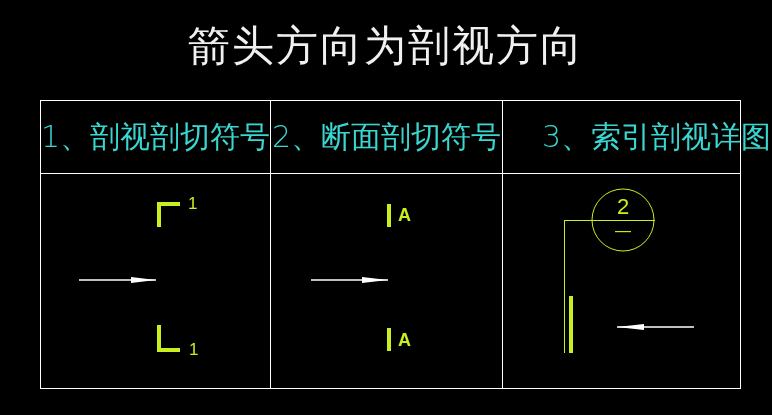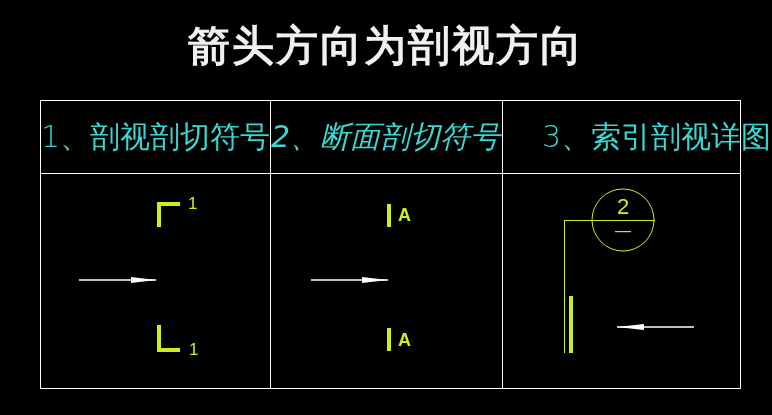--- a/index.html
+++ b/index.html
@@ -1,18 +1,18 @@
 <!DOCTYPE html>
 <html><head>
 <meta charset="utf-8">
 <style>
   html, body { margin:0; padding:0; background:#000; }
   body { width:772px; height:415px; position:relative; overflow:hidden; font-family:"DejaVu Sans", sans-serif; }
-  .title { position:absolute; left:0; top:18px; width:772px; text-align:center; color:#f0f0f0; font-size:42px; font-weight:700; letter-spacing:2px; line-height:56px; }
-  .hdr { position:absolute; top:112px; height:50px; color:#3ad6d0; font-size:30px; line-height:50px; text-align:left; font-weight:200; white-space:nowrap; }
+  .title { position:absolute; left:0; top:18px; width:772px; text-align:center; color:#f0f0f0; font-size:42px; font-weight:400; letter-spacing:2px; line-height:56px; }
+  .hdr { position:absolute; top:112px; height:50px; color:#3ad6d0; font-size:30px; line-height:50px; text-align:center; font-weight:200; white-space:nowrap; }
   .sym { position:absolute; color:#c8f020; font-family:"Liberation Sans", sans-serif; font-weight:bold; }
   svg { position:absolute; left:0; top:0; }
 </style>
 </head>
 <body>
 
 <div class="title">箭头方向为剖视方向</div>
 
 <svg width="772" height="415">
 
@@ -51,21 +51,21 @@
   <g>
     <line x1="571" y1="296" x2="571" y2="353" stroke="#c8f020" stroke-width="4"></line>
   </g>
   <g>
     <line x1="617" y1="327" x2="694" y2="327" stroke="#ffffff" stroke-width="1.5"></line>
     <polygon points="644,324 617,327 644,330" fill="#ffffff"></polygon>
   </g>
 </svg>
 
 <div class="hdr" style="left:41px; width:229px;">1、剖视剖切符号</div>
-<div class="hdr" style="left:271px; width:231px;font-style:italic;">2、断面剖切符号</div>
+<div class="hdr" style="left:271px; width:231px;">2、断面剖切符号</div>
 <div class="hdr" style="left:542px; width:223px;">3、索引剖视详图</div>
 
 <div class="sym" style="left:188px; top:194px; font-size:17px; font-weight:normal;">1</div>
 <div class="sym" style="left:189px; top:340px; font-size:17px; font-weight:normal;">1</div>
 
 <div class="sym" style="left:398px; top:205px; font-size:18px;">A</div>
 <div class="sym" style="left:398px; top:330px; font-size:18px;">A</div>
 
 <div class="sym" style="left:613px; top:194px; font-size:22px; font-weight:normal; width:20px; text-align:center;">2</div>
 <div class="sym" style="left:613px; top:222px; font-size:16px; font-weight:normal; width:20px; text-align:center;">—</div>

